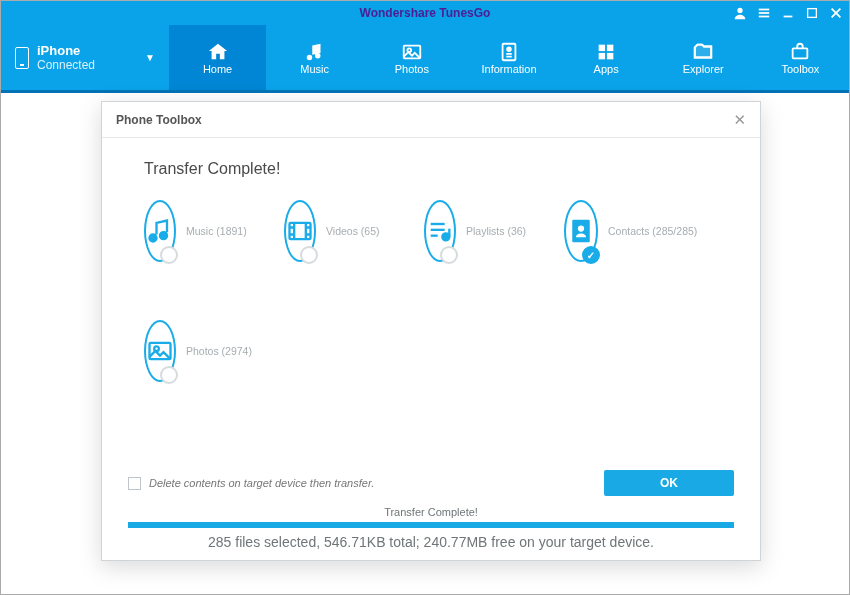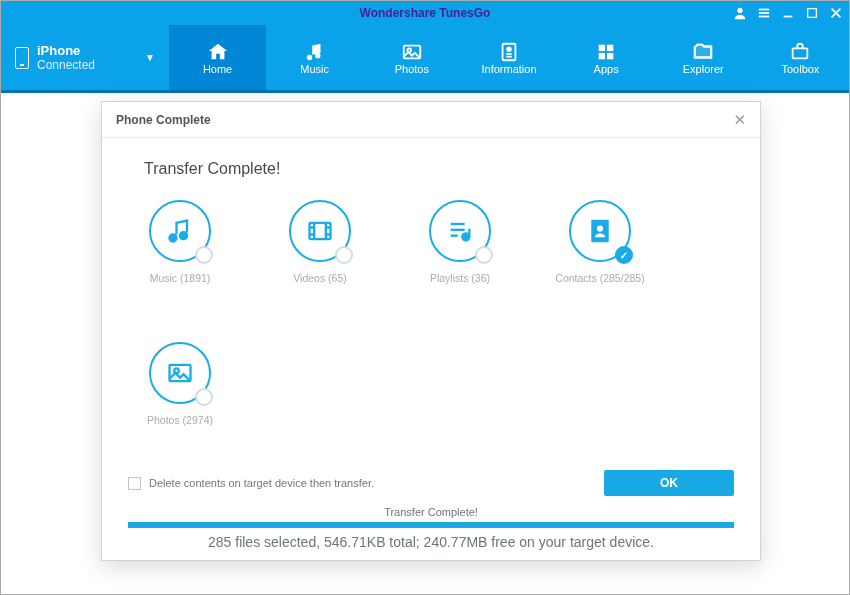--- a/index.html
+++ b/index.html
@@ -27,31 +27,31 @@
 .workspace { position: absolute; left: 0; right: 0; top: 95px; bottom: 0; background: #fff; }
 
 .dialog { position: absolute; left: 100px; top: 100px; width: 660px; height: 460px; background: #fff; border: 1px solid #cfd4d8; box-shadow: 0 6px 22px rgba(0,0,0,.15); display: flex; flex-direction: column; }
 .dialog-header { height: 36px; display: flex; align-items: center; padding: 0 14px; border-bottom: 1px solid #e6e9eb; }
 .dialog-header .dh-title { font-size: 12px; font-weight: 600; color: #555; }
 .dialog-header .dh-close { margin-left: auto; color: #999; font-size: 15px; cursor: pointer; }
 
 .dialog-body { flex: 1; padding: 22px 42px 8px 42px; overflow: hidden; }
 .dialog-body h2 { font-size: 16px; color: #4a4a4a; font-weight: 400; margin-bottom: 22px; }
 .items-grid { display: flex; flex-wrap: wrap; gap: 58px 68px; }
-.item { width: 72px; display: flex; flex-direction: column; align-items: center; gap: 10px; cursor: pointer; }
+.item { width: 72px; display: flex; flex-direction: row; align-items: center; gap: 10px; cursor: pointer; }
 .item .circle { width: 62px; height: 62px; border: 2px solid #19ace9; border-radius: 50%; display: flex; align-items: center; justify-content: center; position: relative; }
 .item .badge { position: absolute; right: -4px; bottom: -4px; width: 18px; height: 18px; border-radius: 50%; background: #fff; border: 2px solid #d6dbde; }
 .item .badge.checked { background: #19ace9; border-color: #19ace9; display: flex; align-items: center; justify-content: center; }
 .item .badge.checked::after { content: "✓"; color: #fff; font-size: 10px; font-weight: bold; }
 .item .ilabel { font-size: 10.5px; color: #a7adb1; white-space: nowrap; }
 
 .dialog-footer { padding: 10px 26px 10px 26px; }
 .footer-row1 { display: flex; align-items: center; margin-bottom: 10px; }
 .chk { width: 13px; height: 13px; border: 1px solid #c0c5c9; margin-right: 8px; cursor: pointer; }
-.chk-label { font-size: 11px; color: #777; }
+.chk-label { font-size: 11px; color: #777; font-style: italic; }
 .ok-btn { margin-left: auto; width: 130px; height: 26px; background: #19a9e5; color: #fff; font-size: 12px; font-weight: 600; display: flex; align-items: center; justify-content: center; border-radius: 2px; cursor: pointer; }
 .status-msg { text-align: center; font-size: 11px; color: #6f7578; margin-bottom: 4px; }
 .progress-bar { height: 6px; background: #19a9e5; width: 100%; }
 .summary { text-align: center; font-size: 14px; color: #6f7578; padding-top: 6px; }
 </style>
 </head>
 <body>
 
 <div class="titlebar">
   <span class="title">Wondershare TunesGo</span>
@@ -149,21 +149,21 @@
         </svg>
       <span>Toolbox</span>
     </div>
   </div>
 </div>
 
 <div class="workspace"></div>
 
 <div class="dialog">
   <div class="dialog-header">
-    <span class="dh-title">Phone Complete</span>
+    <span class="dh-title">Phone Toolbox</span>
     <span class="dh-close">✕</span>
   </div>
   <div class="dialog-body">
     <h2>Transfer Complete!</h2>
     <div class="items-grid">
 
       <div class="item">
         <div class="circle">
           <svg width="28" height="28" viewBox="0 0 24 24" fill="#19ace9">
               <path d="M9 18a3 3 0 11-3-3 3 3 0 013 3zm9-2a3 3 0 11-3-3 3 3 0 013 3zM9 15V5l9-2v10" fill="none" stroke="#19ace9" stroke-width="2"></path>

